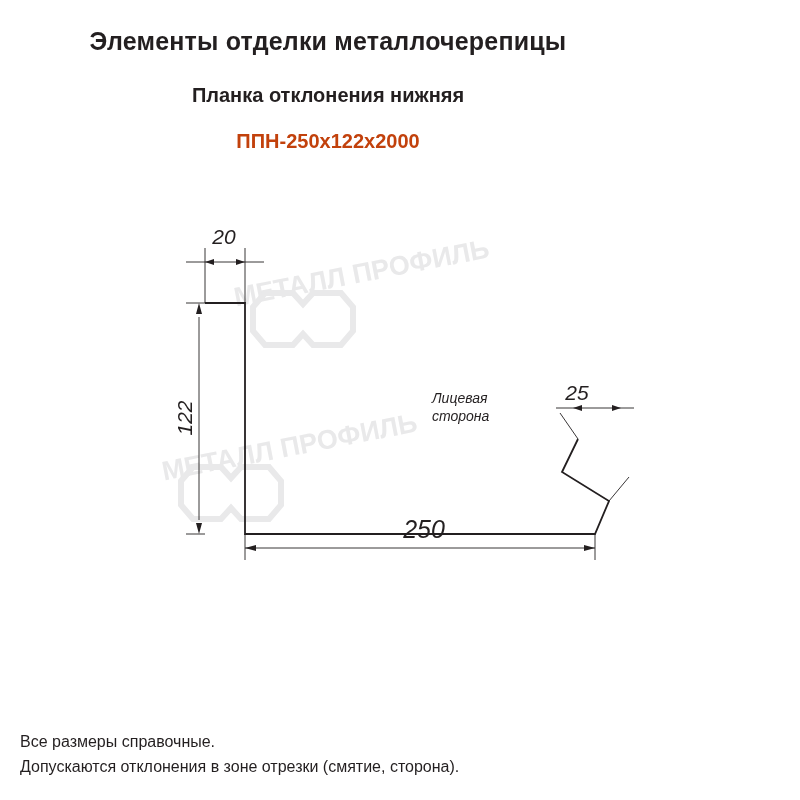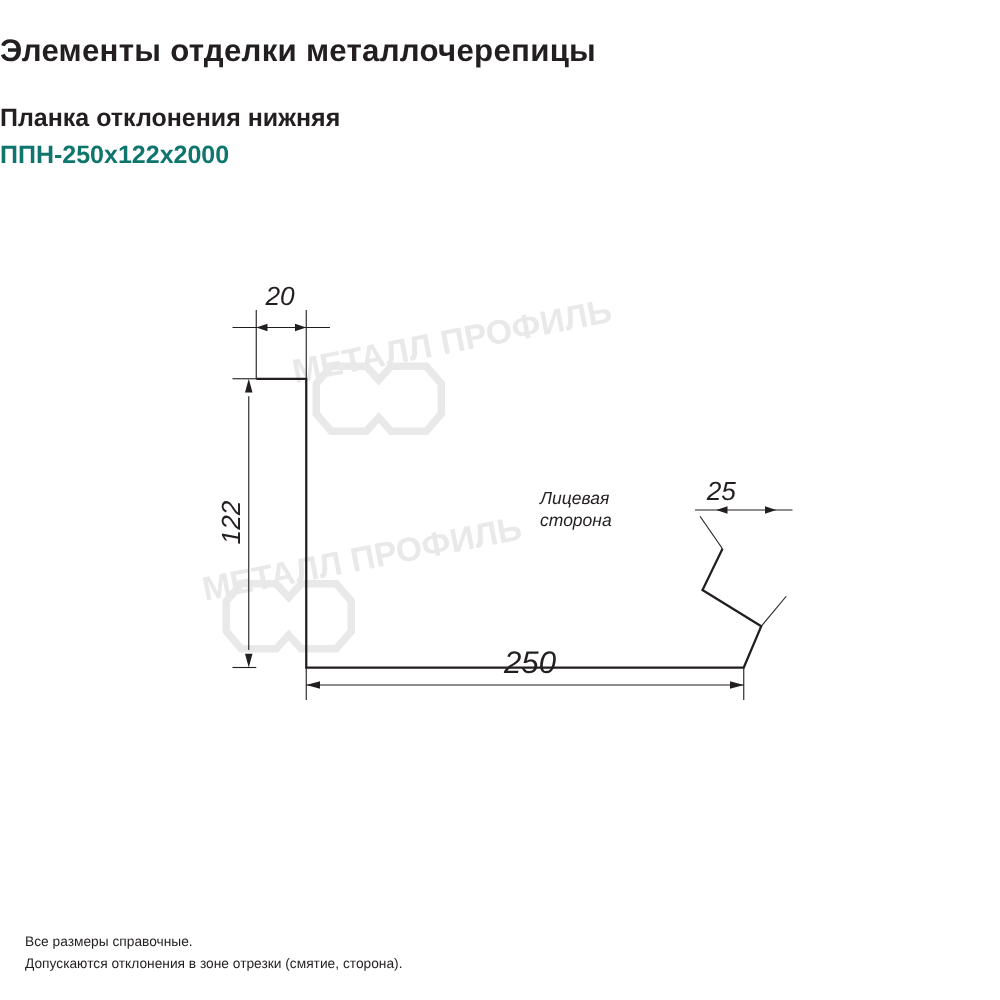--- a/index.html
+++ b/index.html
@@ -17,41 +17,42 @@
   }
   .page {
     position: absolute;
     inset: 0;
   }
   .title-block {
     position: absolute;
     top: 26px;
     left: 0;
     width: 656px;
+    text-align: center;
   }
   .title-main {
     font-size: 25px;
     font-weight: bold;
     letter-spacing: 0.2px;
     line-height: 1.2;
     color: #231f20;
   }
   .title-sub {
     margin-top: 27px;
     font-size: 20px;
     font-weight: bold;
     line-height: 1.2;
     color: #231f20;
   }
   .title-code {
-    margin-top: 5px;
+    margin-top: 22px;
     font-size: 20px;
     font-weight: bold;
     line-height: 1.2;
-    color: #0f766e;
+    color: #c2410c;
   }
   .drawing {
     position: absolute;
     top: 200px;
     left: 0;
     width: 800px;
     height: 420px;
     font-style: italic;
   }
   .watermarks {
@@ -59,21 +60,21 @@
     top: 200px;
     left: 0;
     width: 800px;
     height: 420px;
     pointer-events: none;
   }
   .footnotes {
     position: absolute;
     left: 20px;
     bottom: 20px;
-    font-size: 11px;
+    font-size: 16px;
     line-height: 1.55;
     color: #231f20;
   }
   .wm {
     position: absolute;
     color: #e9e9ea;
     font-size: 27px;
     font-weight: bold;
     white-space: nowrap;
     font-family: "Liberation Sans", sans-serif;

